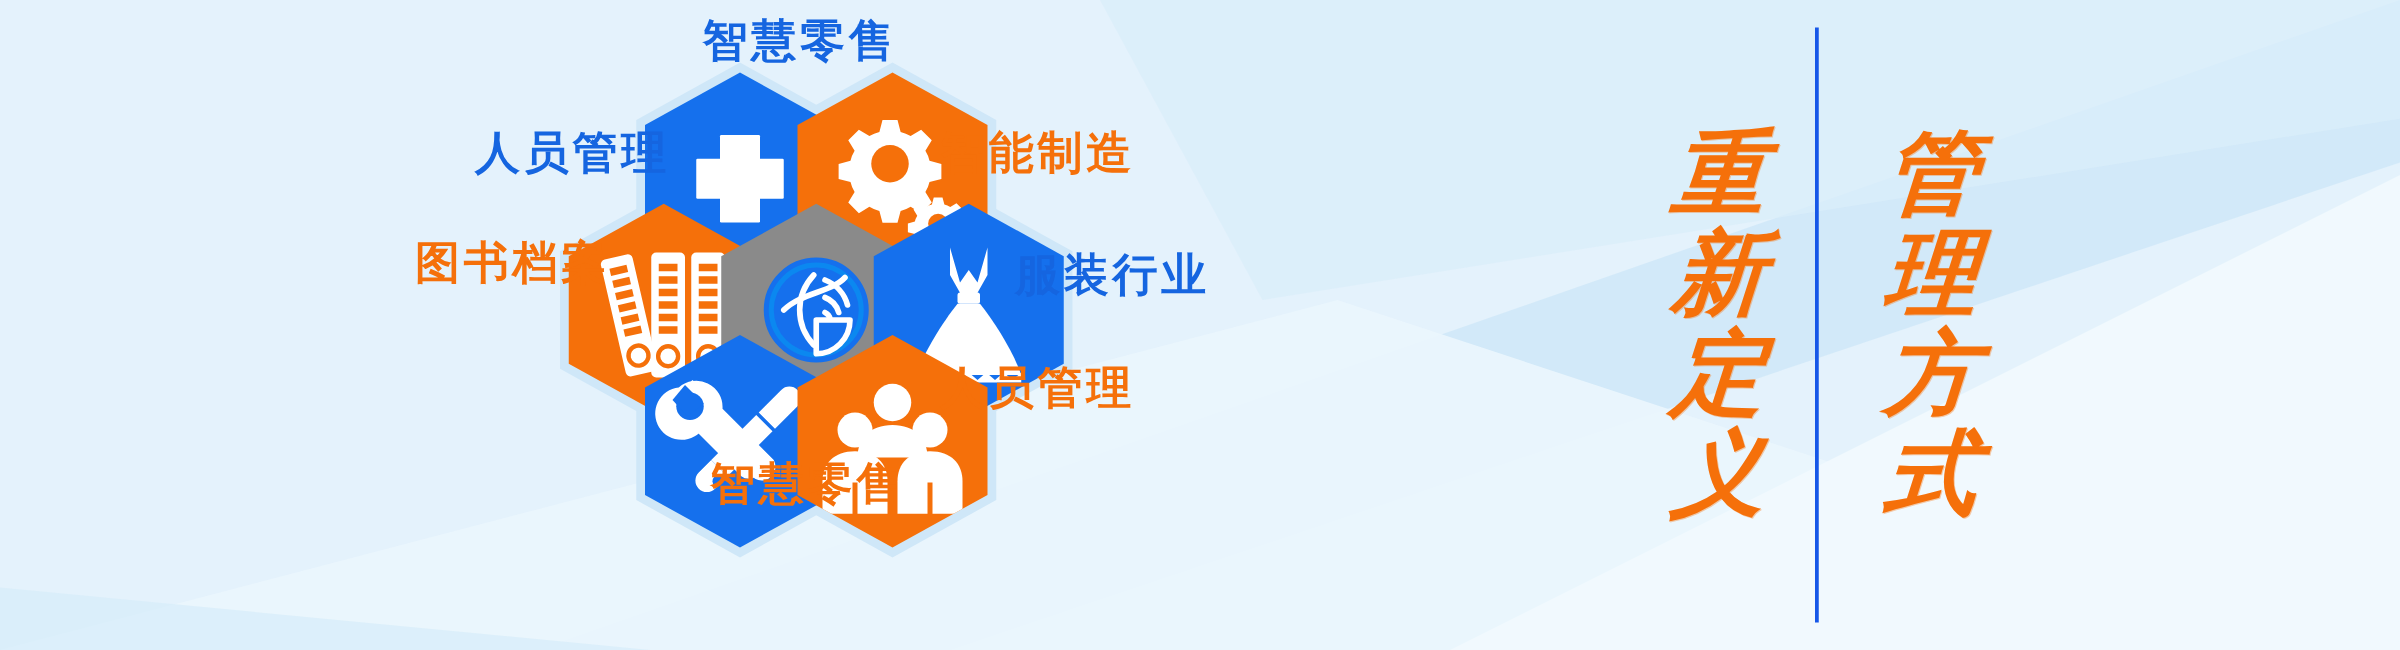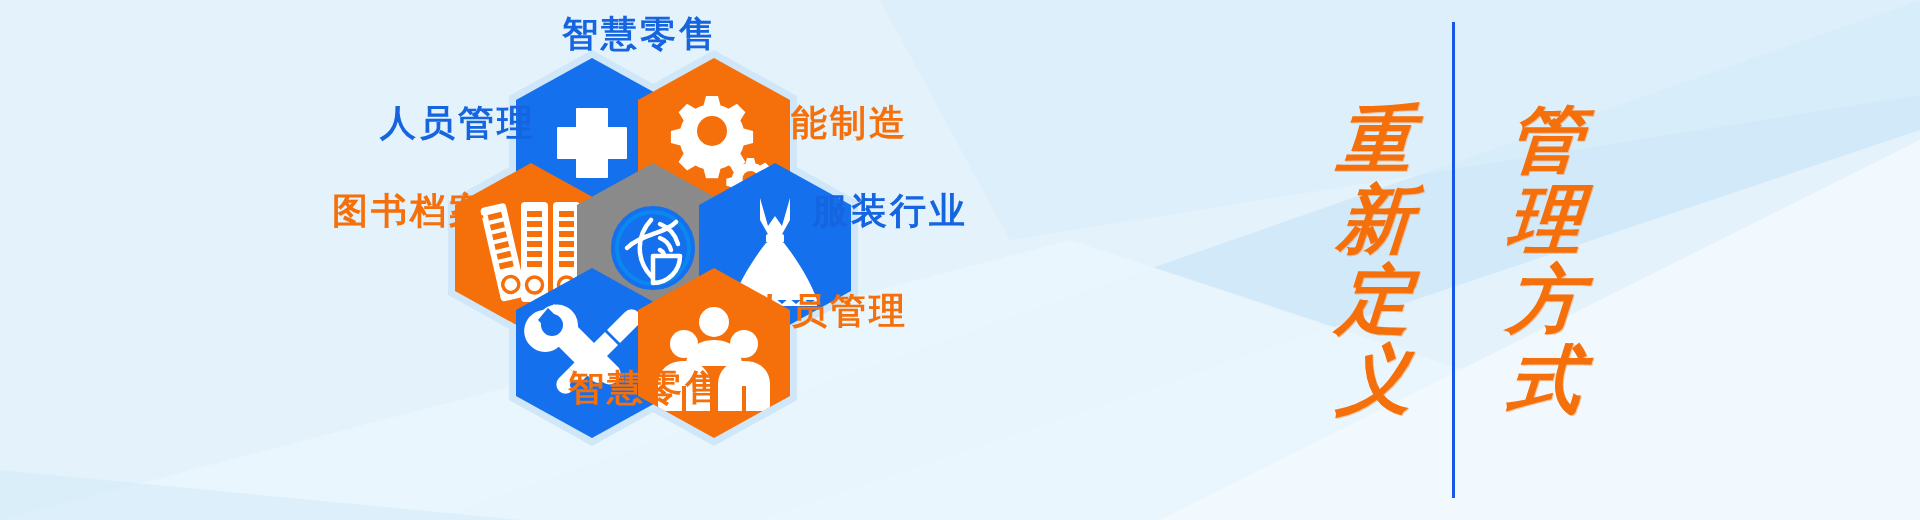--- a/index.html
+++ b/index.html
@@ -235,21 +235,21 @@
       </g>
     </svg>
 
     
     <div class="label blue l" style="left:380px;top:105px;">人员管理</div>
 
     <div class="label orange r" style="left:752px;top:105px;">智能制造</div>
 
     <div class="label orange l" style="left:332px;top:193px;">图书档案</div>
 
-    <div class="label blue r" style="left:812px;top:193px;">服装行业</div>
+    <div class="label blue r" style="left:812px;top:203px;">服装行业</div>
 
 
     <div class="label orange r" style="left:752px;top:293px;">人员管理</div>
 
     <div class="label blue" style="left:562px;top:16px;">智慧零售</div>
 
     <div class="label orange" style="left:568px;top:370px;">智慧零售</div>
   </div>
 
   <div id="calli">

